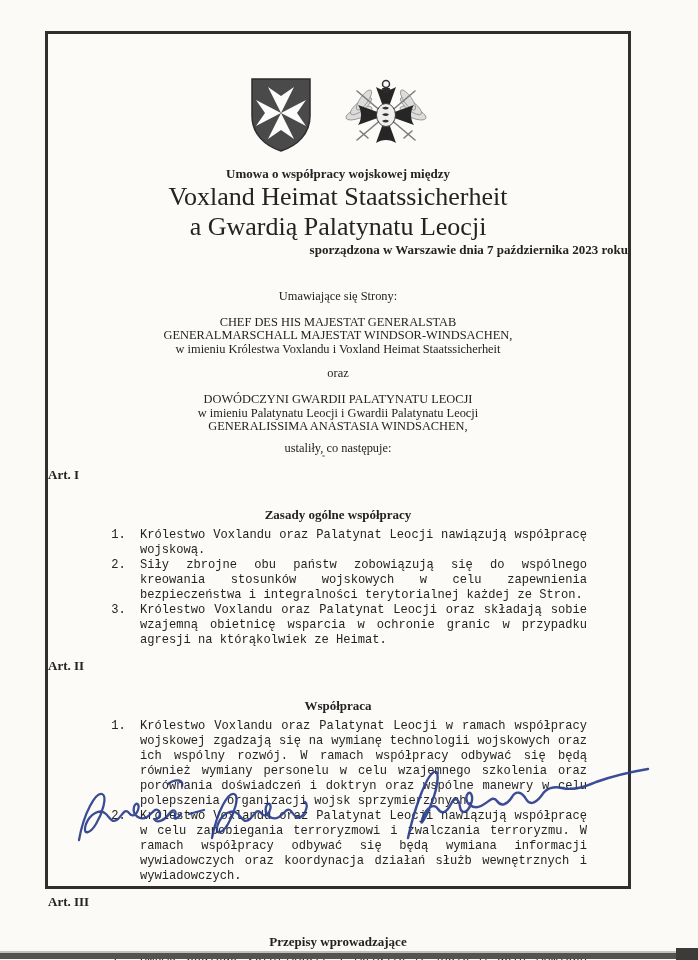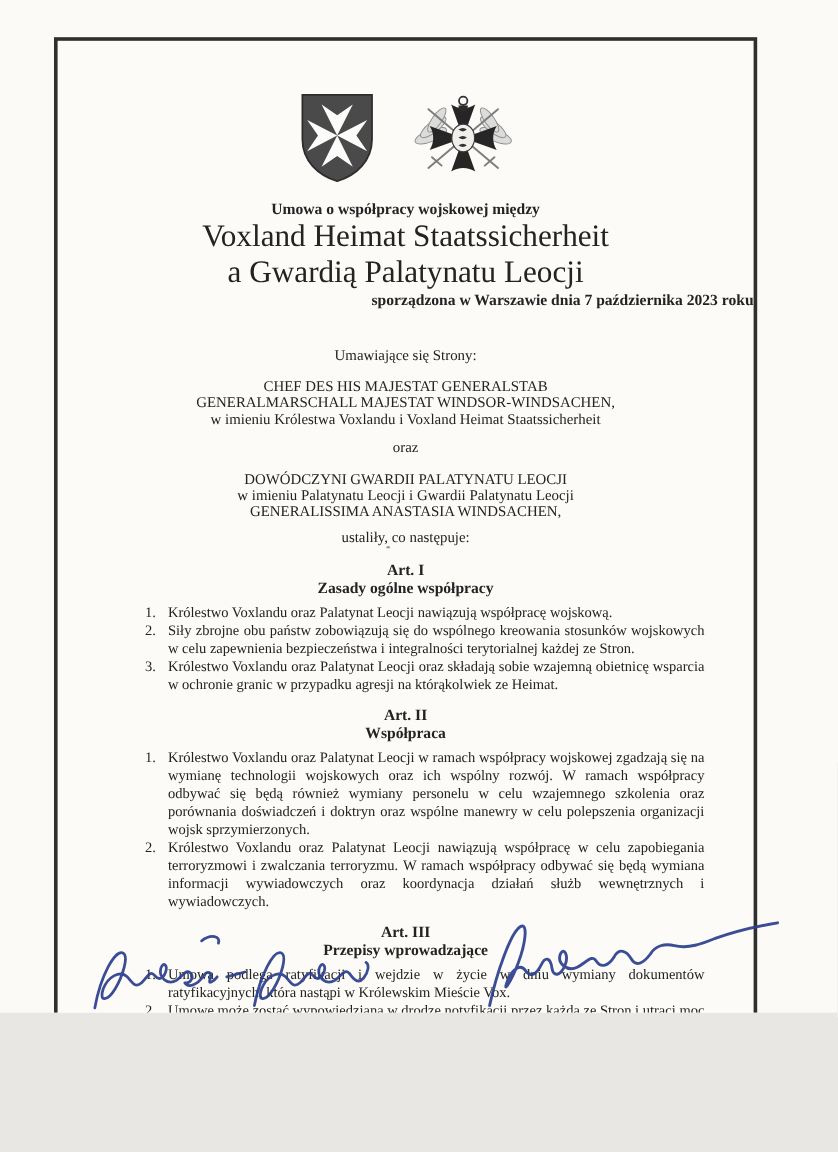--- a/index.html
+++ b/index.html
@@ -1,19 +1,19 @@
 <!DOCTYPE html>
 <html><head>
 <meta charset="utf-8">
 <style>
   html,body{margin:0;padding:0;}
   body{background:#e8e7e4;}
   .scan{
     position:relative;
-    width:698px;height:844px;
+    width:698px;height:960px;
     background:#fbfaf7;
     font-family:"Liberation Serif","DejaVu Serif",serif;
     color:#232323;
     overflow:hidden;
   }
   .frame{
     position:absolute;left:45px;top:31px;width:586px;height:858px;
     border:3px solid #2f2f2f;box-sizing:border-box;
     background:#fcfbf8;
   }
@@ -22,26 +22,27 @@
   }
   .emblem-row{display:flex;justify-content:center;align-items:center;gap:30px;margin-top:44px;height:78px;}
   .pretitle{margin-top:10px;text-align:center;font-weight:bold;font-size:13px;line-height:15px;}
   .title{text-align:center;font-weight:normal;font-size:26px;line-height:28px;margin-top:2px;}
   .subtitle{text-align:right;font-weight:bold;font-size:13px;line-height:15px;margin-top:1px;}
   .cline{text-align:center;font-size:12.4px;line-height:13.6px;}
   .strony{margin-top:33px;}
   .party{margin-top:12px;}
   .oraz{margin-top:11px;}
   .outro{margin-top:8px;}
-  .art-head{margin-top:11px;text-align:center;font-weight:bold;font-size:13px;line-height:14.5px;}
-  .art-title{text-align:center;font-weight:bold;font-size:13px;line-height:14.5px;}
+  .art-head{margin-top:11px;text-align:left;font-weight:bold;font-size:13px;line-height:14.5px;}
+  .art-title{text-align:center;font-weight:bold;font-size:13px;line-height:14.5px;margin-top:25px;}
   ol.clauses{
     margin:6px 0 0 64px;padding-left:21px;width:454px;
     font-size:12.1px;line-height:15px;
     text-align:justify;
+    font-family:Liberation Mono, monospace;
   }
   ol.clauses li{padding-left:7px;margin:0;}
   .sig{position:absolute;pointer-events:none;}
   .sig svg{display:block;}
   .sig-left{left:72px;top:772px;}
   .sig-right{left:396px;top:756px;}
   .scan-strip{position:absolute;left:0;top:953px;width:698px;height:6px;background:#555350;}
   .scan-strip-shadow{position:absolute;left:0;top:951px;width:698px;height:2px;background:#8a8884;opacity:.5;}
   .scan-corner{position:absolute;left:676px;top:948px;width:22px;height:12px;background:#3c3b39;}
   .speck{position:absolute;left:322px;top:455px;width:3px;height:2px;background:#9b9b9b;border-radius:50%;}

